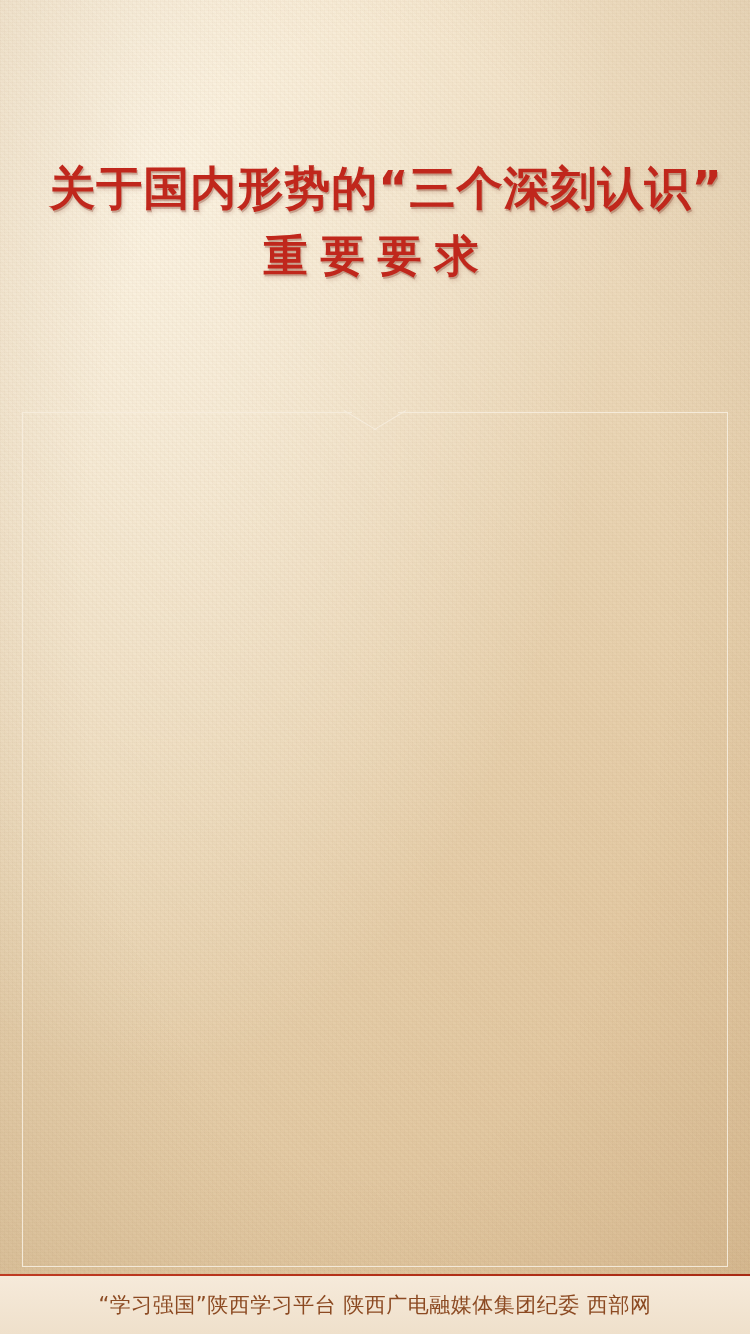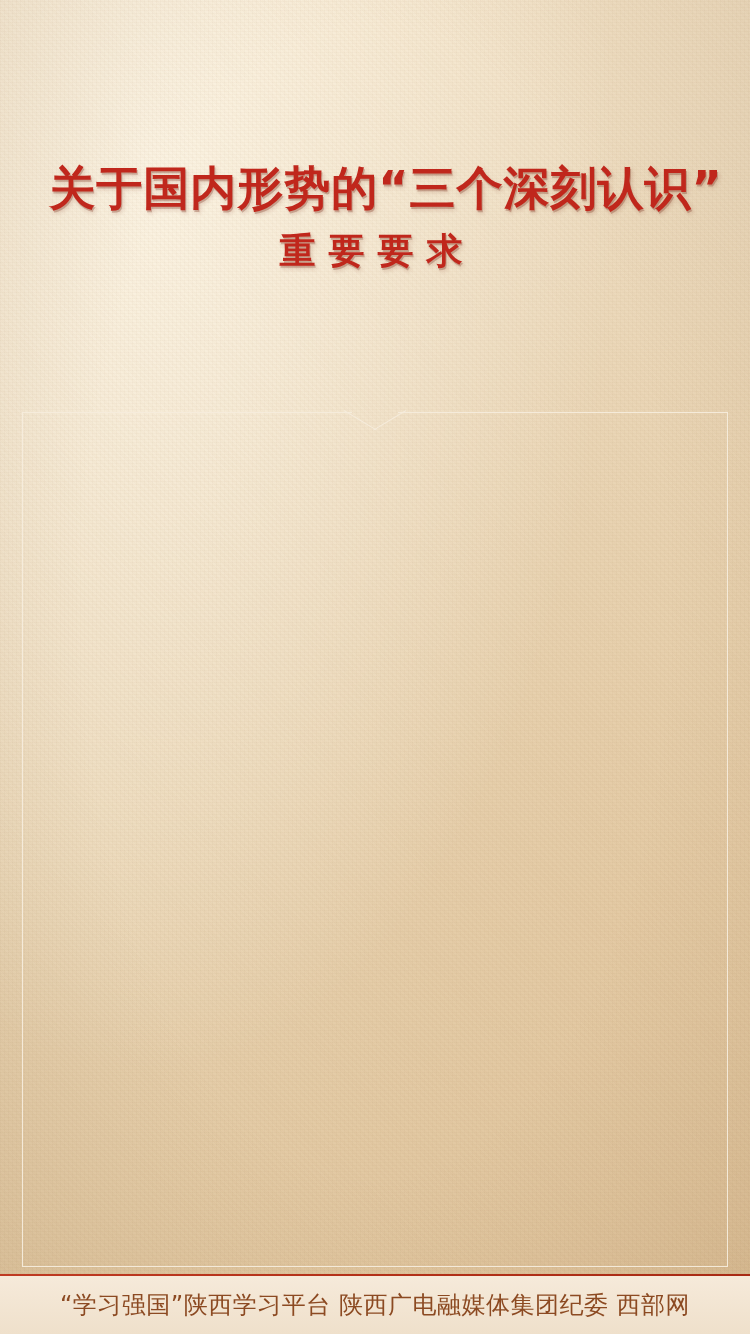--- a/index.html
+++ b/index.html
@@ -71,21 +71,21 @@
     text-shadow:
       1px 2px 0 rgba(120,40,20,0.28),
       2px 3px 4px rgba(120,40,20,0.18);
   }
   .title-line-1 {
     font-size: 46px;
     letter-spacing: 1px;
     padding-left: 22px;
   }
   .title-line-2 {
-    font-size: 36px;
+    font-size: 44px;
     letter-spacing: 13px;
     padding-left: 5px;
     margin-top: 8px;
   }
 
   
   .frame {
     position: absolute;
     left: 22px;
     top: 412px;
@@ -171,21 +171,21 @@
     top: 1276px;
     width: 750px;
     height: 58px;
     background: linear-gradient(180deg, #f6eada 0%, #efe0cb 100%);
     display: flex;
     align-items: center;
     justify-content: center;
   }
   .footer-text {
     font-family: "DejaVu Sans", "Liberation Sans", sans-serif;
-    font-size: 24px;
+    font-size: 21px;
     color: #8c4a22;
     letter-spacing: 0.5px;
     white-space: nowrap;
   }
 </style>
 </head>
 <body>
 
 <div class="poster">
   <div class="content">

